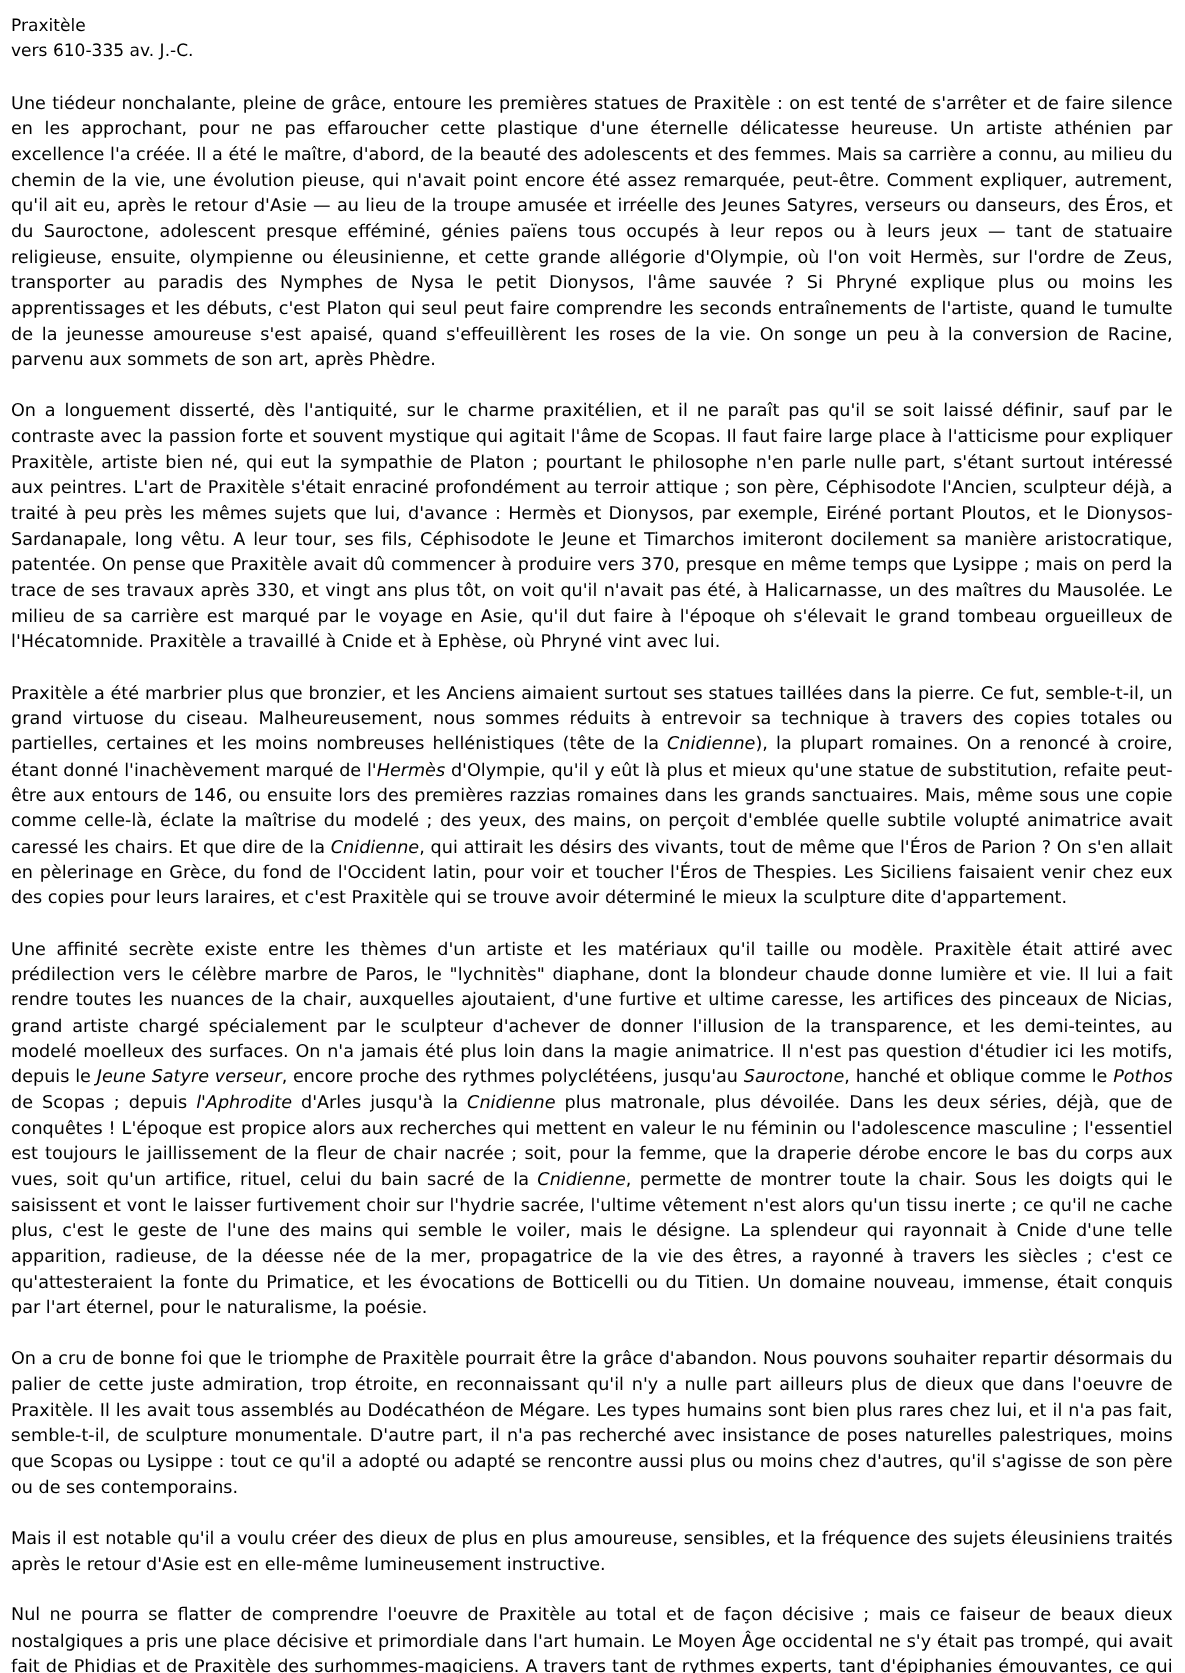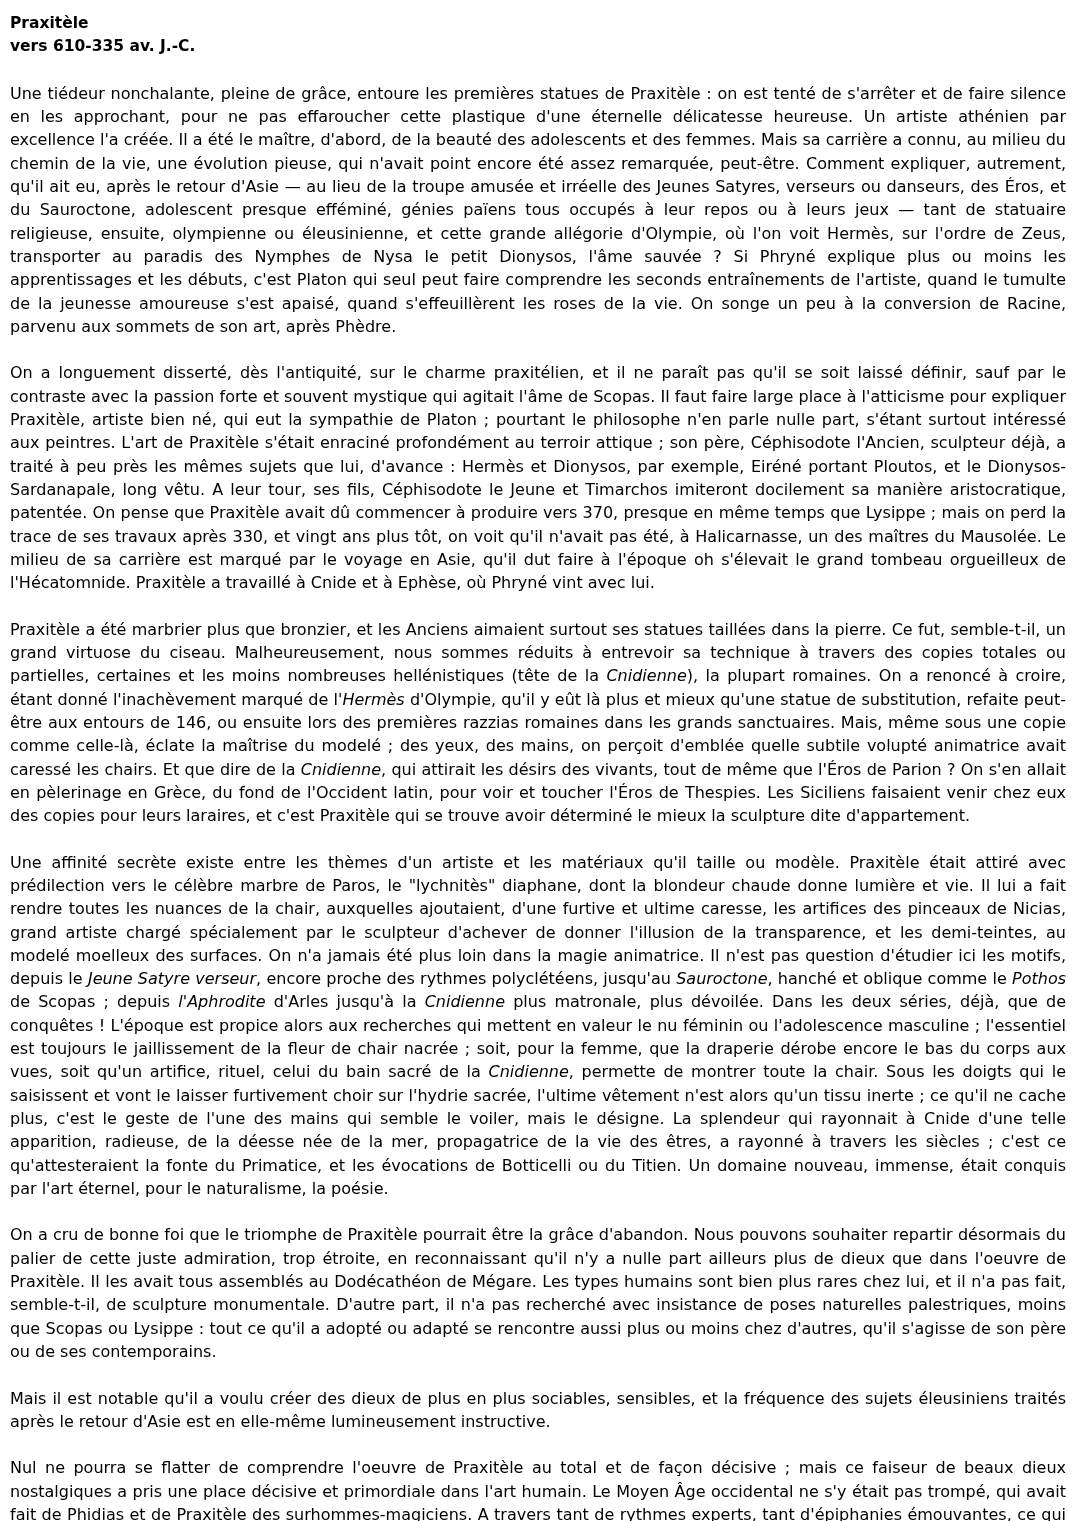--- a/index.html
+++ b/index.html
@@ -16,21 +16,21 @@
     -webkit-font-smoothing: antialiased;
   }
   .page {
     box-sizing: border-box;
     width: 1077px;
     padding: 12px 11px 20px 10px;
   }
   .doc-title,
   .doc-subtitle {
     font-size: 15.5px;
-    font-weight: bold;
+    font-weight: normal;
     line-height: 23.3px;
     margin: 0;
     padding: 0;
     text-align: left;
   }
   .doc-subtitle {
     margin-bottom: 23.3px;
   }
   .para {
     font-size: 16px;
@@ -52,16 +52,16 @@
 
 <div class="page">
   <h1 class="doc-title">Praxitèle</h1>
   <h2 class="doc-subtitle">vers 610-335 av. J.-C.</h2>
   <div id="paragraphs">
       <p class="para"><span>Une tiédeur nonchalante, pleine de grâce, entoure les premières statues de Praxitèle : on est tenté de s'arrêter et de faire silence en les approchant, pour ne pas effaroucher cette plastique d'une éternelle délicatesse heureuse. Un artiste athénien par excellence l'a créée. Il a été le maître, d'abord, de la beauté des adolescents et des femmes. Mais sa carrière a connu, au milieu du chemin de la vie, une évolution pieuse, qui n'avait point encore été assez remarquée, peut-être. Comment expliquer, autrement, qu'il ait eu, après le retour d'Asie — au lieu de la troupe amusée et irréelle des Jeunes Satyres, verseurs ou danseurs, des Éros, et du Sauroctone, adolescent presque efféminé, génies païens tous occupés à leur repos ou à leurs jeux — tant de statuaire religieuse, ensuite, olympienne ou éleusinienne, et cette grande allégorie d'Olympie, où l'on voit Hermès, sur l'ordre de Zeus, transporter au paradis des Nymphes de Nysa le petit Dionysos, l'âme sauvée ? Si Phryné explique plus ou moins les apprentissages et les débuts, c'est Platon qui seul peut faire comprendre les seconds entraînements de l'artiste, quand le tumulte de la jeunesse amoureuse s'est apaisé, quand s'effeuillèrent les roses de la vie. On songe un peu à la conversion de Racine, parvenu aux sommets de son art, après Phèdre.</span></p>
       <p class="para"><span>On a longuement disserté, dès l'antiquité, sur le charme praxitélien, et il ne paraît pas qu'il se soit laissé définir, sauf par le contraste avec la passion forte et souvent mystique qui agitait l'âme de Scopas. Il faut faire large place à l'atticisme pour expliquer Praxitèle, artiste bien né, qui eut la sympathie de Platon ; pourtant le philosophe n'en parle nulle part, s'étant surtout intéressé aux peintres. L'art de Praxitèle s'était enraciné profondément au terroir attique ; son père, Céphisodote l'Ancien, sculpteur déjà, a traité à peu près les mêmes sujets que lui, d'avance : Hermès et Dionysos, par exemple, Eiréné portant Ploutos, et le Dionysos-Sardanapale, long vêtu. A leur tour, ses fils, Céphisodote le Jeune et Timarchos imiteront docilement sa manière aristocratique, patentée. On pense que Praxitèle avait dû commencer à produire vers 370, presque en même temps que Lysippe ; mais on perd la trace de ses travaux après 330, et vingt ans plus tôt, on voit qu'il n'avait pas été, à Halicarnasse, un des maîtres du Mausolée. Le milieu de sa carrière est marqué par le voyage en Asie, qu'il dut faire à l'époque oh s'élevait le grand tombeau orgueilleux de l'Hécatomnide. Praxitèle a travaillé à Cnide et à Ephèse, où Phryné vint avec lui.</span></p>
       <p class="para"><span>Praxitèle a été marbrier plus que bronzier, et les Anciens aimaient surtout ses statues taillées dans la pierre. Ce fut, semble-t-il, un grand virtuose du ciseau. Malheureusement, nous sommes réduits à entrevoir sa technique à travers des copies totales ou partielles, certaines et les moins nombreuses hellénistiques (tête de la </span><i>Cnidienne</i><span>), la plupart romaines. On a renoncé à croire, étant donné l'inachèvement marqué de l'</span><i>Hermès</i><span> d'Olympie, qu'il y eût là plus et mieux qu'une statue de substitution, refaite peut-être aux entours de 146, ou ensuite lors des premières razzias romaines dans les grands sanctuaires. Mais, même sous une copie comme celle-là, éclate la maîtrise du modelé ; des yeux, des mains, on perçoit d'emblée quelle subtile volupté animatrice avait caressé les chairs. Et que dire de la </span><i>Cnidienne</i><span>, qui attirait les désirs des vivants, tout de même que l'Éros de Parion ? On s'en allait en pèlerinage en Grèce, du fond de l'Occident latin, pour voir et toucher l'Éros de Thespies. Les Siciliens faisaient venir chez eux des copies pour leurs laraires, et c'est Praxitèle qui se trouve avoir déterminé le mieux la sculpture dite d'appartement.</span></p>
       <p class="para"><span>Une affinité secrète existe entre les thèmes d'un artiste et les matériaux qu'il taille ou modèle. Praxitèle était attiré avec prédilection vers le célèbre marbre de Paros, le "lychnitès" diaphane, dont la blondeur chaude donne lumière et vie. Il lui a fait rendre toutes les nuances de la chair, auxquelles ajoutaient, d'une furtive et ultime caresse, les artifices des pinceaux de Nicias, grand artiste chargé spécialement par le sculpteur d'achever de donner l'illusion de la transparence, et les demi-teintes, au modelé moelleux des surfaces. On n'a jamais été plus loin dans la magie animatrice. Il n'est pas question d'étudier ici les motifs, depuis le </span><i>Jeune Satyre verseur</i><span>, encore proche des rythmes polyclétéens, jusqu'au </span><i>Sauroctone</i><span>, hanché et oblique comme le </span><i>Pothos</i><span> de Scopas ; depuis </span><i>l'Aphrodite</i><span> d'Arles jusqu'à la </span><i>Cnidienne</i><span> plus matronale, plus dévoilée. Dans les deux séries, déjà, que de conquêtes ! L'époque est propice alors aux recherches qui mettent en valeur le nu féminin ou l'adolescence masculine ; l'essentiel est toujours le jaillissement de la fleur de chair nacrée ; soit, pour la femme, que la draperie dérobe encore le bas du corps aux vues, soit qu'un artifice, rituel, celui du bain sacré de la </span><i>Cnidienne</i><span>, permette de montrer toute la chair. Sous les doigts qui le saisissent et vont le laisser furtivement choir sur l'hydrie sacrée, l'ultime vêtement n'est alors qu'un tissu inerte ; ce qu'il ne cache plus, c'est le geste de l'une des mains qui semble le voiler, mais le désigne. La splendeur qui rayonnait à Cnide d'une telle apparition, radieuse, de la déesse née de la mer, propagatrice de la vie des êtres, a rayonné à travers les siècles ; c'est ce qu'attesteraient la fonte du Primatice, et les évocations de Botticelli ou du Titien. Un domaine nouveau, immense, était conquis par l'art éternel, pour le naturalisme, la poésie.</span></p>
       <p class="para"><span>On a cru de bonne foi que le triomphe de Praxitèle pourrait être la grâce d'abandon. Nous pouvons souhaiter repartir désormais du palier de cette juste admiration, trop étroite, en reconnaissant qu'il n'y a nulle part ailleurs plus de dieux que dans l'oeuvre de Praxitèle. Il les avait tous assemblés au Dodécathéon de Mégare. Les types humains sont bien plus rares chez lui, et il n'a pas fait, semble-t-il, de sculpture monumentale. D'autre part, il n'a pas recherché avec insistance de poses naturelles palestriques, moins que Scopas ou Lysippe : tout ce qu'il a adopté ou adapté se rencontre aussi plus ou moins chez d'autres, qu'il s'agisse de son père ou de ses contemporains.</span></p>
-      <p class="para"><span>Mais il est notable qu'il a voulu créer des dieux de plus en plus sociables, sensibles, et la fréquence des sujets éleusiniens traités après le retour d'Asie est en elle-même lumineusement instructive.</span></p>
+      <p class="para"><span>Mais il est notable qu'il a voulu créer des dieux de plus en plus amoureuse, sensibles, et la fréquence des sujets éleusiniens traités après le retour d'Asie est en elle-même lumineusement instructive.</span></p>
       <p class="para"><span>Nul ne pourra se flatter de comprendre l'oeuvre de Praxitèle au total et de façon décisive ; mais ce faiseur de beaux dieux nostalgiques a pris une place décisive et primordiale dans l'art humain. Le Moyen Âge occidental ne s'y était pas trompé, qui avait fait de Phidias et de Praxitèle des surhommes-magiciens. A travers tant de rythmes experts, tant d'épiphanies émouvantes, ce qui constitue peut-être la meilleure part du maître, c'est, à mon sens, l'invention d'une ambiance artistique nouvelle, associant les hommes et les dieux dans une piété tendre et délicate, de muette communion.</span></p>
     </div>
 </div>
 
 </body></html>

